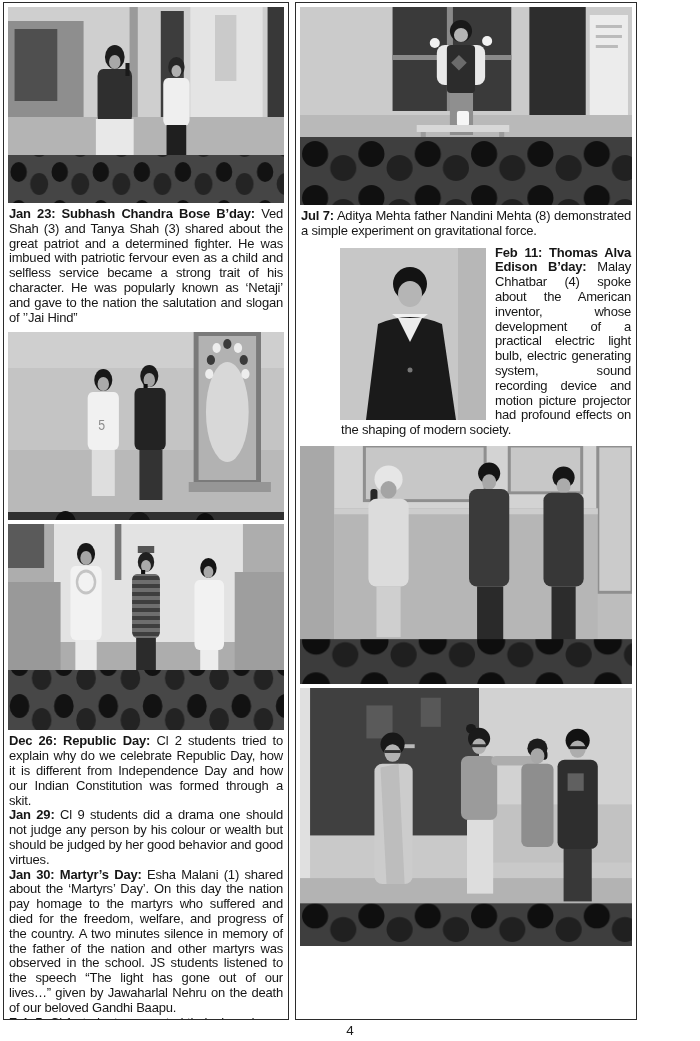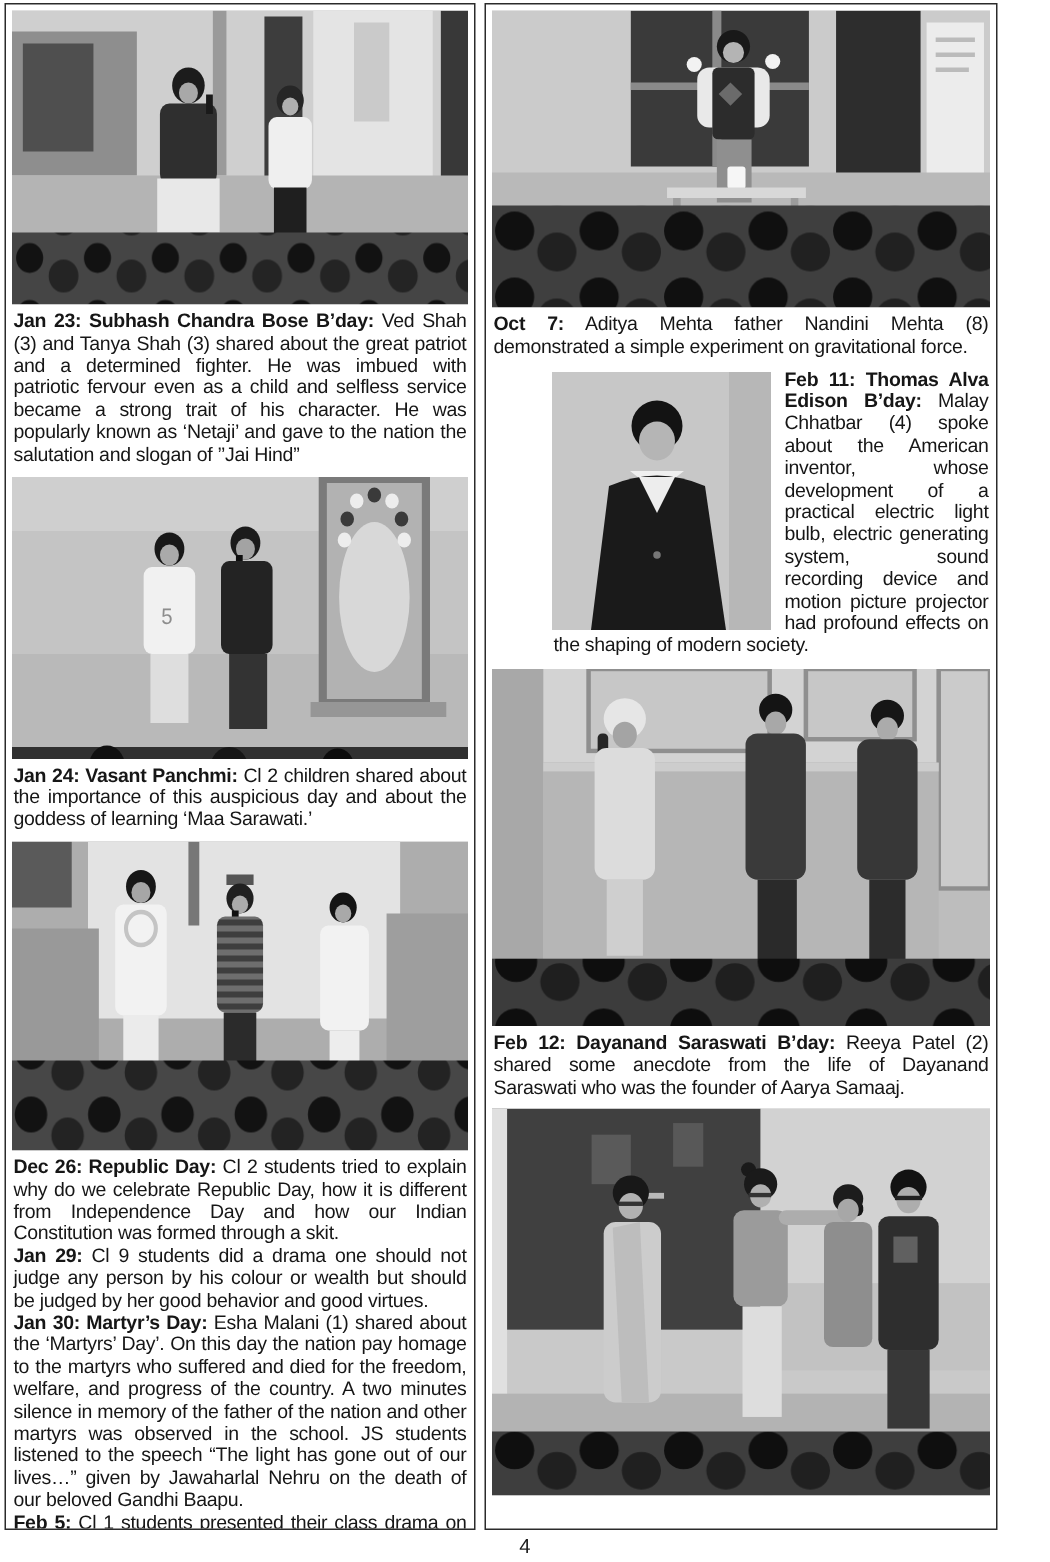--- a/index.html
+++ b/index.html
@@ -6,21 +6,21 @@
   body{
     width:700px;height:1041px;background:#ffffff;position:relative;
     font-family:"Liberation Sans","DejaVu Sans",sans-serif;
     -webkit-font-smoothing:antialiased;
   }
   .page{position:absolute;top:2px;left:3px;display:flex;gap:6px;}
   .col{
     box-sizing:border-box;border:1.5px solid #2b2b2b;background:#fff;
     padding:4px;height:1018px;overflow:hidden;
   }
-  .col-left{width:314px;}
+  .col-left{width:286px;}
   .col-right{width:342px;}
   figure.photo{margin:0 0 4px 0;line-height:0;background:#c9c9c9;overflow:hidden;}
   figure.photo svg{display:block;width:100%;height:100%;}
   .caption{
     font-size:13px;line-height:14.8px;letter-spacing:-0.2px;
     text-align:justify;color:#161616;margin:2px 1px 7px 1px;
   }
   .caption .para b{font-weight:bold;}
   .feb11-block{margin-bottom:8px;margin-left:40px;}
   .feb11-block::after{content:"";display:block;clear:both;}
@@ -101,23 +101,20 @@
         <rect x="165" y="52" width="5" height="12" fill="#0f0f0f"></rect>
         <rect x="154" y="56" width="38" height="62" rx="6" fill="#232323"></rect>
         <rect x="160" y="118" width="28" height="50" fill="#333333"></rect>
         <rect x="0" y="180" width="336" height="8" fill="#303030"></rect>
         <circle cx="70" cy="192" r="13" fill="#101010"></circle>
         <circle cx="160" cy="194" r="14" fill="#161616"></circle>
         <circle cx="240" cy="193" r="12" fill="#0c0c0c"></circle>
       </svg>
     </figure>
 
-    <div class="caption">
-        <div class="para"><b>Jan 24: Vasant Panchmi:</b><span> Cl 2 children shared about the importance of this auspicious day and about the goddess of learning ‘Maa Sarawati.’</span></div>
-      </div>
 
     <figure class="photo" style="height:206px" aria-label="Three costumed students, two in white kurtas and one in a striped sweater with a microphone, perform a Republic Day skit before seated children">
       <svg viewBox="0 0 336 206" preserveAspectRatio="none">
         <rect x="0" y="0" width="336" height="206" fill="#adadad"></rect>
         <rect x="56" y="0" width="230" height="118" fill="#e3e3e3"></rect>
         <rect x="0" y="0" width="44" height="44" fill="#5a5a5a"></rect>
         <rect x="0" y="58" width="64" height="96" fill="#999999"></rect>
         <rect x="276" y="48" width="60" height="106" fill="#9e9e9e"></rect>
         <rect x="130" y="0" width="8" height="56" fill="#777777"></rect>
         <circle cx="95" cy="30" r="11" fill="#171717"></circle>
@@ -190,21 +187,21 @@
             <rect width="56" height="44" fill="#3f3f3f"></rect>
             <circle cx="15" cy="15" r="13" fill="#101010"></circle>
             <circle cx="43" cy="29" r="13" fill="#212121"></circle>
           </pattern>
         </defs>
         <rect x="0" y="130" width="330" height="68" fill="url(#cr4)"></rect>
       </svg>
     </figure>
 
     <div class="caption">
-        <div class="para"><b>Oct 7:</b><span> Aditya Mehta father Nandini Mehta (8) demonstrated a simple experiment on gravitational force.</span></div>
+        <div class="para"><b>Jul 7:</b><span> Aditya Mehta father Nandini Mehta (8) demonstrated a simple experiment on gravitational force.</span></div>
       </div>
 
     <div class="feb11-block">
       <figure class="photo" aria-label="Portrait of a boy wearing a dark blazer over a white shirt">
         <svg viewBox="0 0 146 172" preserveAspectRatio="none">
           <rect x="0" y="0" width="146" height="172" fill="#c7c7c7"></rect>
           <rect x="118" y="0" width="28" height="172" fill="#b7b7b7"></rect>
           <circle cx="70" cy="36" r="17" fill="#131313"></circle>
           <ellipse cx="70" cy="46" rx="12" ry="13" fill="#b5b5b5"></ellipse>
           <polygon points="52,66 88,66 70,80" fill="#f0f0f0"></polygon>
@@ -245,23 +242,20 @@
           <pattern id="cr6" width="58" height="46" patternUnits="userSpaceOnUse">
             <rect width="58" height="46" fill="#3c3c3c"></rect>
             <circle cx="16" cy="16" r="14" fill="#0e0e0e"></circle>
             <circle cx="45" cy="30" r="13" fill="#1f1f1f"></circle>
           </pattern>
         </defs>
         <rect x="0" y="198" width="330" height="46" fill="url(#cr6)"></rect>
       </svg>
     </figure>
 
-    <div class="caption">
-        <div class="para"><b>Feb 12: Dayanand Saraswati B’day:</b><span> Reeya Patel (2) shared some anecdote from the life of Dayanand Saraswati who was the founder of Aarya Samaaj.</span></div>
-      </div>
 
     <figure class="photo" style="height:258px" aria-label="Four children, one in a sari and one holding a microphone, enact a drama in front of a blackboard">
       <svg viewBox="0 0 330 266" preserveAspectRatio="none">
         <rect x="0" y="0" width="330" height="266" fill="#c9c9c9"></rect>
         <rect x="0" y="0" width="178" height="152" fill="#404040"></rect>
         <rect x="66" y="18" width="26" height="34" fill="#5a5a5a"></rect>
         <rect x="120" y="10" width="20" height="30" fill="#585858"></rect>
         <rect x="84" y="58" width="30" height="4" fill="#b9b9b9"></rect>
         <rect x="0" y="0" width="10" height="266" fill="#e0e0e0"></rect>
         <rect x="178" y="0" width="152" height="170" fill="#d2d2d2"></rect>

